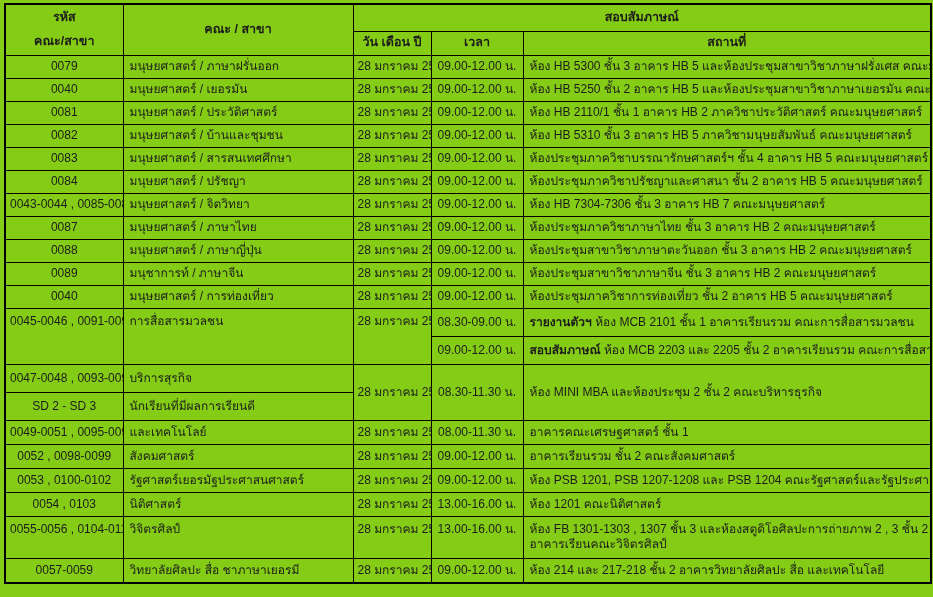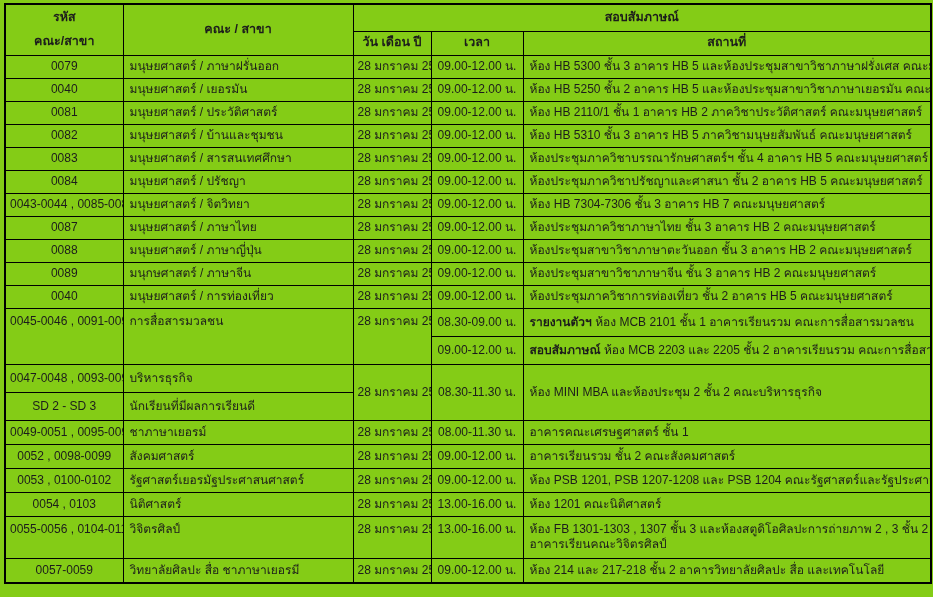--- a/index.html
+++ b/index.html
@@ -111,21 +111,21 @@
     </tr>
     <tr class="r">
       <td class="center">0088</td>
       <td class="left">มนุษยศาสตร์ / ภาษาญี่ปุ่น</td>
       <td class="center">28 มกราคม 2560</td>
       <td class="center">09.00-12.00 น.</td>
       <td class="left">ห้องประชุมสาขาวิชาภาษาตะวันออก  ชั้น 3  อาคาร HB 2  คณะมนุษยศาสตร์</td>
     </tr>
     <tr class="r">
       <td class="center">0089</td>
-      <td class="left">มนุกษศาสตร์ / ภาษาจีน</td>
+      <td class="left">มนุชาการท์ / ภาษาจีน</td>
       <td class="center">28 มกราคม 2560</td>
       <td class="center">09.00-12.00 น.</td>
       <td class="left">ห้องประชุมสาขาวิชาภาษาจีน  ชั้น 3  อาคาร  HB 2   คณะมนุษยศาสตร์</td>
     </tr>
     <tr class="r">
       <td class="center">0040</td>
       <td class="left">มนุษยศาสตร์ / การท่องเที่ยว</td>
       <td class="center">28 มกราคม 2560</td>
       <td class="center">09.00-12.00 น.</td>
       <td class="left">ห้องประชุมภาควิชาการท่องเที่ยว  ชั้น 2  อาคาร HB 5   คณะมนุษยศาสตร์</td>
@@ -138,33 +138,33 @@
       <td class="center">08.30-09.00 น.</td>
       <td class="left"><span class="b">รายงานตัวฯ</span><span> ห้อง MCB 2101  ชั้น 1   อาคารเรียนรวม  คณะการสื่อสารมวลชน</span></td>
     </tr>
     <tr class="rm">
       <td class="center">09.00-12.00 น.</td>
       <td class="left"><span class="b">สอบสัมภาษณ์</span><span> ห้อง MCB 2203 และ 2205  ชั้น 2   อาคารเรียนรวม  คณะการสื่อสารมวลชน</span></td>
     </tr>
 
     <tr class="rb">
       <td class="center">0047-0048 , 0093-0094</td>
-      <td class="left">บริหารธุรกิจ</td>
+      <td class="left">บริการสุรกิจ</td>
       <td class="center" rowspan="2">28 มกราคม 2560</td>
       <td class="center" rowspan="2">08.30-11.30 น.</td>
       <td class="left" rowspan="2">ห้อง MINI  MBA และห้องประชุม 2   ชั้น 2  คณะบริหารธุรกิจ</td>
     </tr>
     <tr class="rb">
       <td class="center">SD 2 - SD 3</td>
       <td class="left">นักเรียนที่มีผลการเรียนดี</td>
     </tr>
 
     <tr class="rs">
       <td class="center">0049-0051 , 0095-0097</td>
-      <td class="left">ชาภาษาเยอรม์</td>
+      <td class="left">และเทคโนโลย์</td>
       <td class="center">28 มกราคม 2560</td>
       <td class="center">08.00-11.30 น.</td>
       <td class="left">อาคารคณะเศรษฐศาสตร์  ชั้น 1</td>
     </tr>
     <tr class="rs">
       <td class="center">0052 , 0098-0099</td>
       <td class="left">สังคมศาสตร์</td>
       <td class="center">28 มกราคม 2560</td>
       <td class="center">09.00-12.00 น.</td>
       <td class="left">อาคารเรียนรวม  ชั้น 2   คณะสังคมศาสตร์</td>

